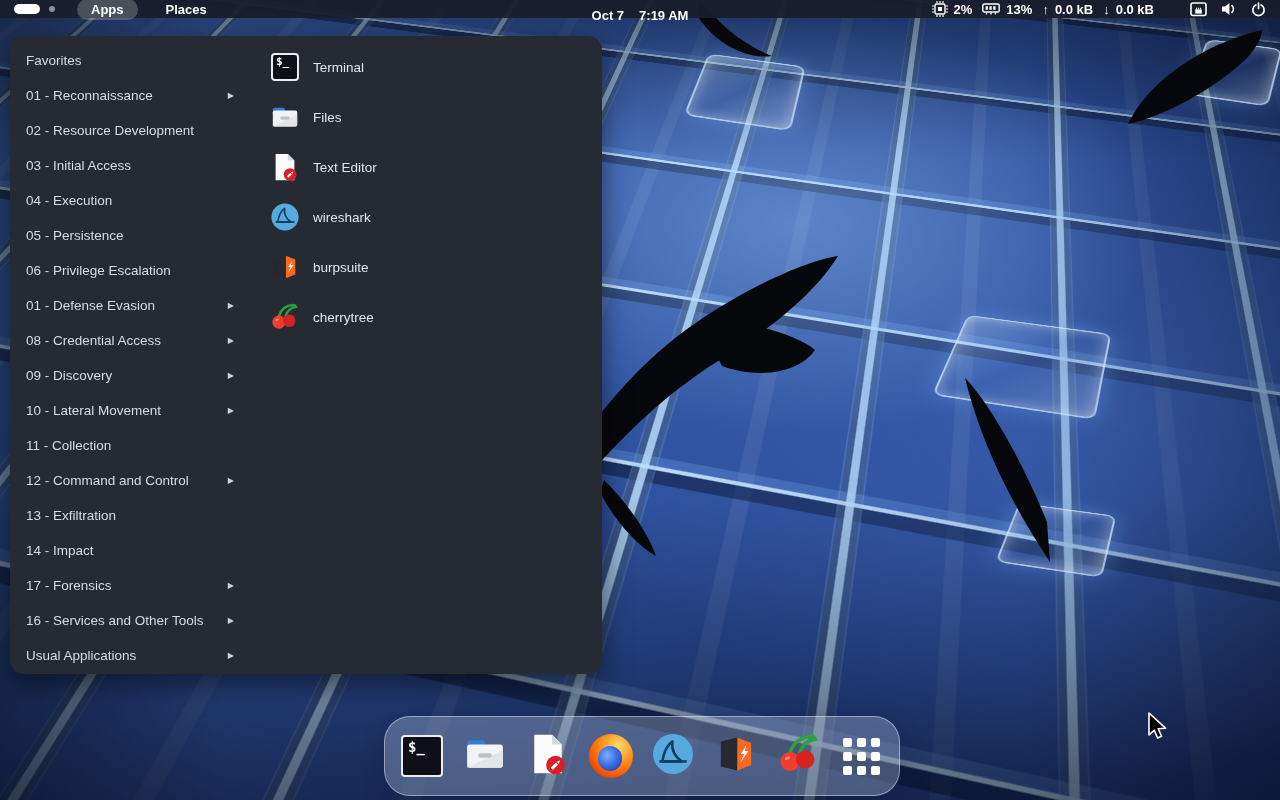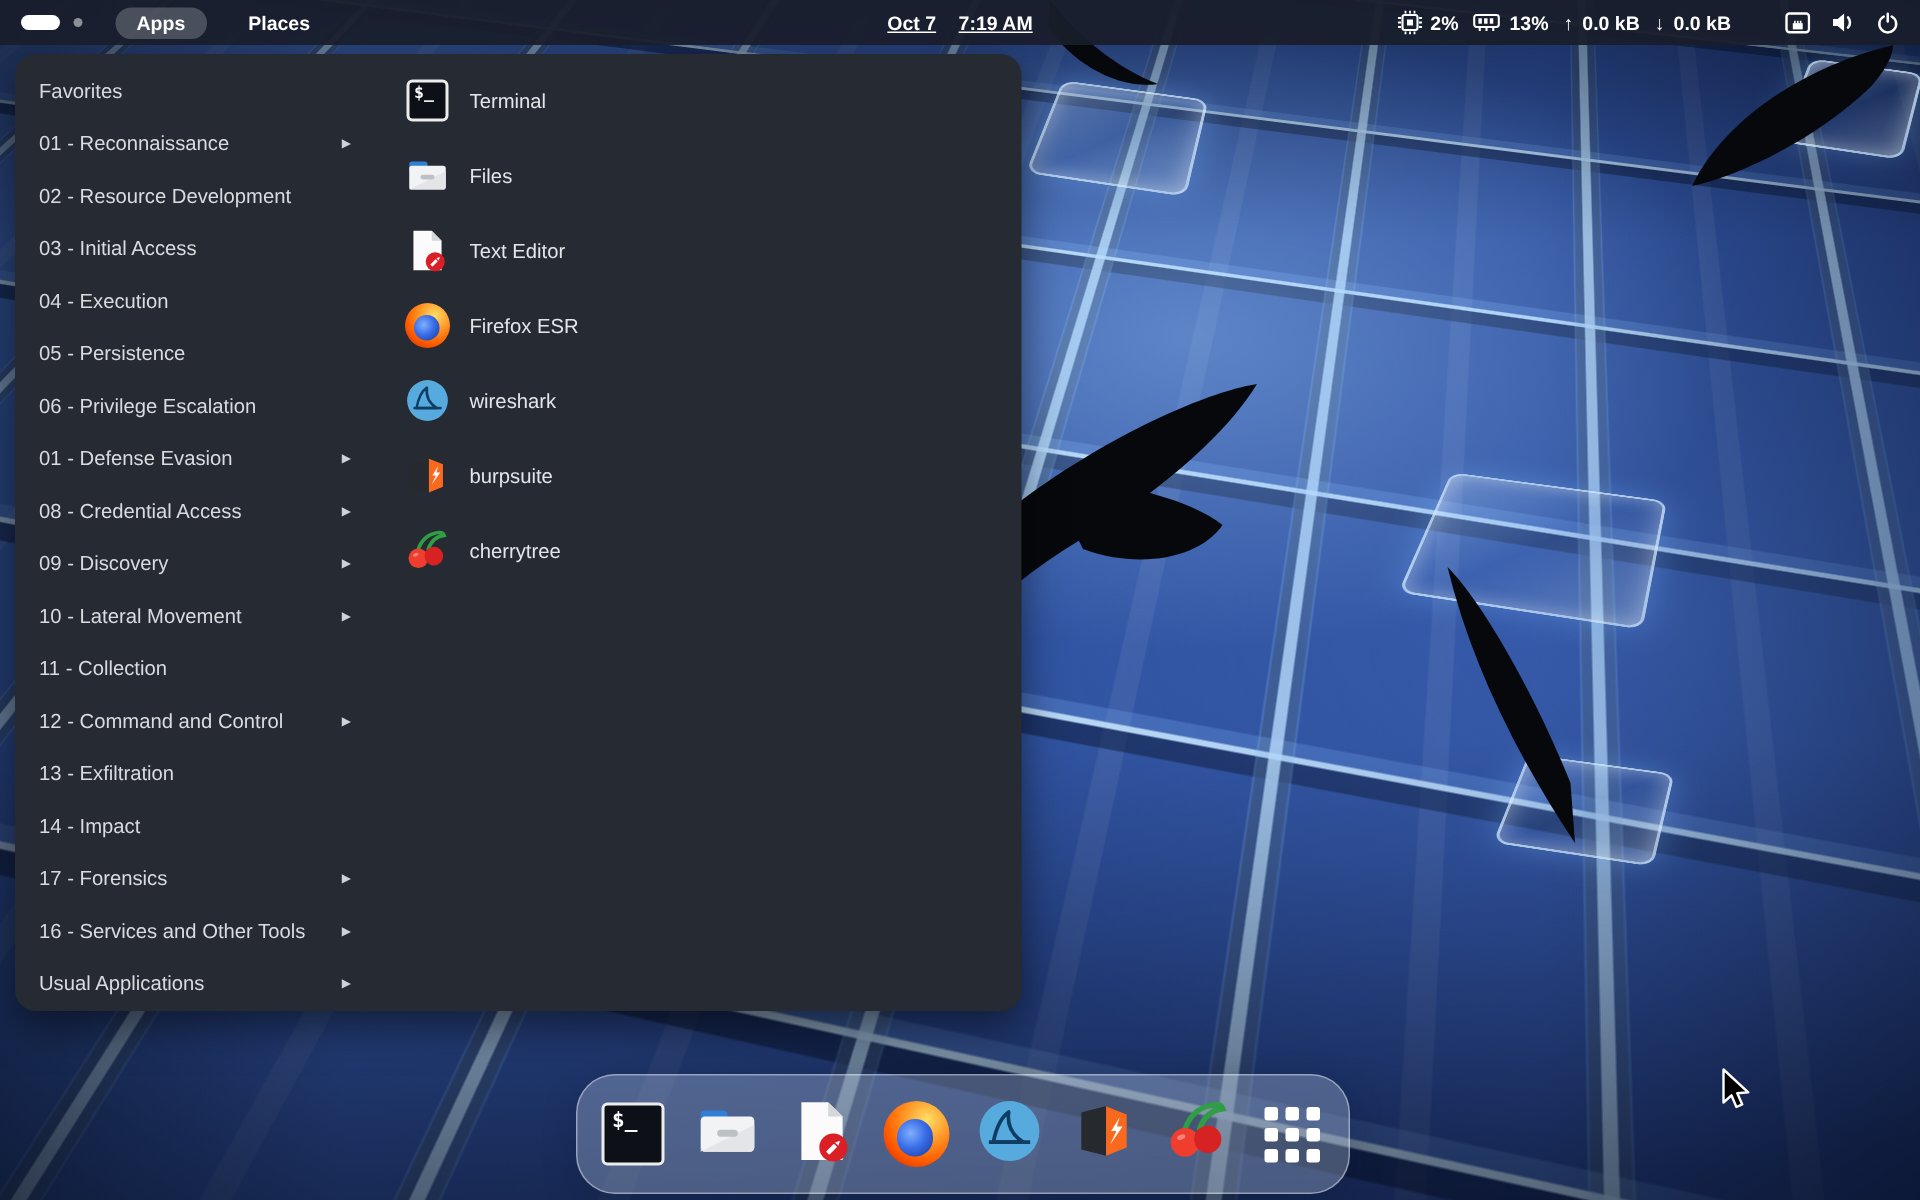--- a/index.html
+++ b/index.html
@@ -33,40 +33,40 @@
     box-shadow: inset 0 0 16px rgba(255,255,255,.35), 0 0 26px rgba(120,180,255,.35);
     transform: perspective(700px) rotateX(48deg) rotateZ(12deg);
   }
   .glass.g1 { left:695px; top:42px;  width:104px; height:96px; }
   .glass.g2 { left:948px; top:300px; width:156px; height:126px; }
   .glass.g3 { left:1006px; top:492px; width:104px; height:92px; }
   .glass.g4 { left:1196px; top:28px; width:80px; height:86px; }
 
   
   .topbar {
-    position:absolute; left:0; top:0; width:1280px; height:30px;
+    position:absolute; left:0; top:0; width:1280px; height:18px;
     background:rgba(24,30,44,.94);
     display:flex; align-items:center; color:#fff; font-size:13px; font-weight:700; z-index:40;
   }
   .tb-left { display:flex; align-items:center; gap:14px; margin-left:14px; }
   .ws-indicator { display:flex; align-items:center; gap:9px; margin-right:8px; cursor:default; }
   .ws-pill { width:26px; height:10px; border-radius:5px; background:#fff; }
   .ws-dot { width:6px; height:6px; border-radius:50%; background:rgba(255,255,255,.5); }
   .tb-btn { padding:3px 14px; border-radius:14px; }
   .tb-btn.active { background:rgba(255,255,255,.22); }
-  .tb-clock { position:absolute; left:50%; top:0; transform:translateX(-50%); height:30px; display:flex; align-items:center; gap:15px;text-decoration:underline; }
+  .tb-clock { position:absolute; left:50%; top:0; transform:translateX(-50%); height:30px; display:flex; align-items:center; gap:15px; }
   .tb-right { margin-left:auto; display:flex; align-items:center; gap:10px; margin-right:14px; }
   .tb-group { display:flex; align-items:center; gap:6px; }
   .tb-icon { display:flex; align-items:center; }
   .tb-arrow { font-size:13px; font-weight:700; }
   .tb-sys { display:flex; align-items:center; gap:13px; margin-left:26px; }
 
   
   .menu-panel {
-    position:absolute; left:10px; top:36px; width:671px; height:638px;
+    position:absolute; left:10px; top:36px; width:592px; height:638px;
     background:#262a33; border-radius:14px; z-index:30;
     box-shadow:0 10px 28px rgba(0,0,0,.5);
   }
   .menu-cats { position:absolute; left:0; top:7px; width:240px; }
   .cat-row { height:35px; display:flex; align-items:center; padding:0 16px; color:#d9dbde; font-size:13.5px; cursor:default; }
   .cat-arrow { margin-left:auto; font-size:8px; color:#cfd2d7; }
   .menu-apps { position:absolute; left:250px; top:6px; width:330px; }
   .app-row { height:50px; display:flex; align-items:center; gap:13px; padding:0 10px; color:#e3e5e8; font-size:13.5px; cursor:default; }
   .app-icon { width:30px; height:30px; display:flex; align-items:center; justify-content:center; flex:0 0 30px; }
 
@@ -284,26 +284,20 @@
             <g transform="rotate(-45 21.5 24)">
               <rect x="17.6" y="22.9" width="5.4" height="2.2" rx="0.4" fill="#fff"></rect>
               <path d="M23.8 22.9 l2.4 1.1 -2.4 1.1 z" fill="#fff"></path>
             </g>
           </svg>
       </span>
       <span>Text Editor</span>
     </div>
     <div class="app-row">
       <span class="app-icon">
-          <span class="icon-firefox"></span>
-        </span>
-      <span>Firefox ESR</span>
-    </div>
-    <div class="app-row">
-      <span class="app-icon">
         <svg width="30" height="30" viewBox="0 0 32 32">
             <circle cx="16" cy="16" r="14.5" fill="#57aade"></circle>
             <path d="M8.2 21.4 C9.6 13.6 12.8 8.6 15.6 6.8 C14.8 12.4 16.8 17.6 22.6 21.4 Z" fill="#57aade" stroke="#0f3d63" stroke-width="1.8" stroke-linejoin="round"></path>
             <line x1="6" y1="21.4" x2="26" y2="21.4" stroke="#0f3d63" stroke-width="1.8"></line>
           </svg>
       </span>
       <span>wireshark</span>
     </div>
     <div class="app-row">
       <span class="app-icon">

